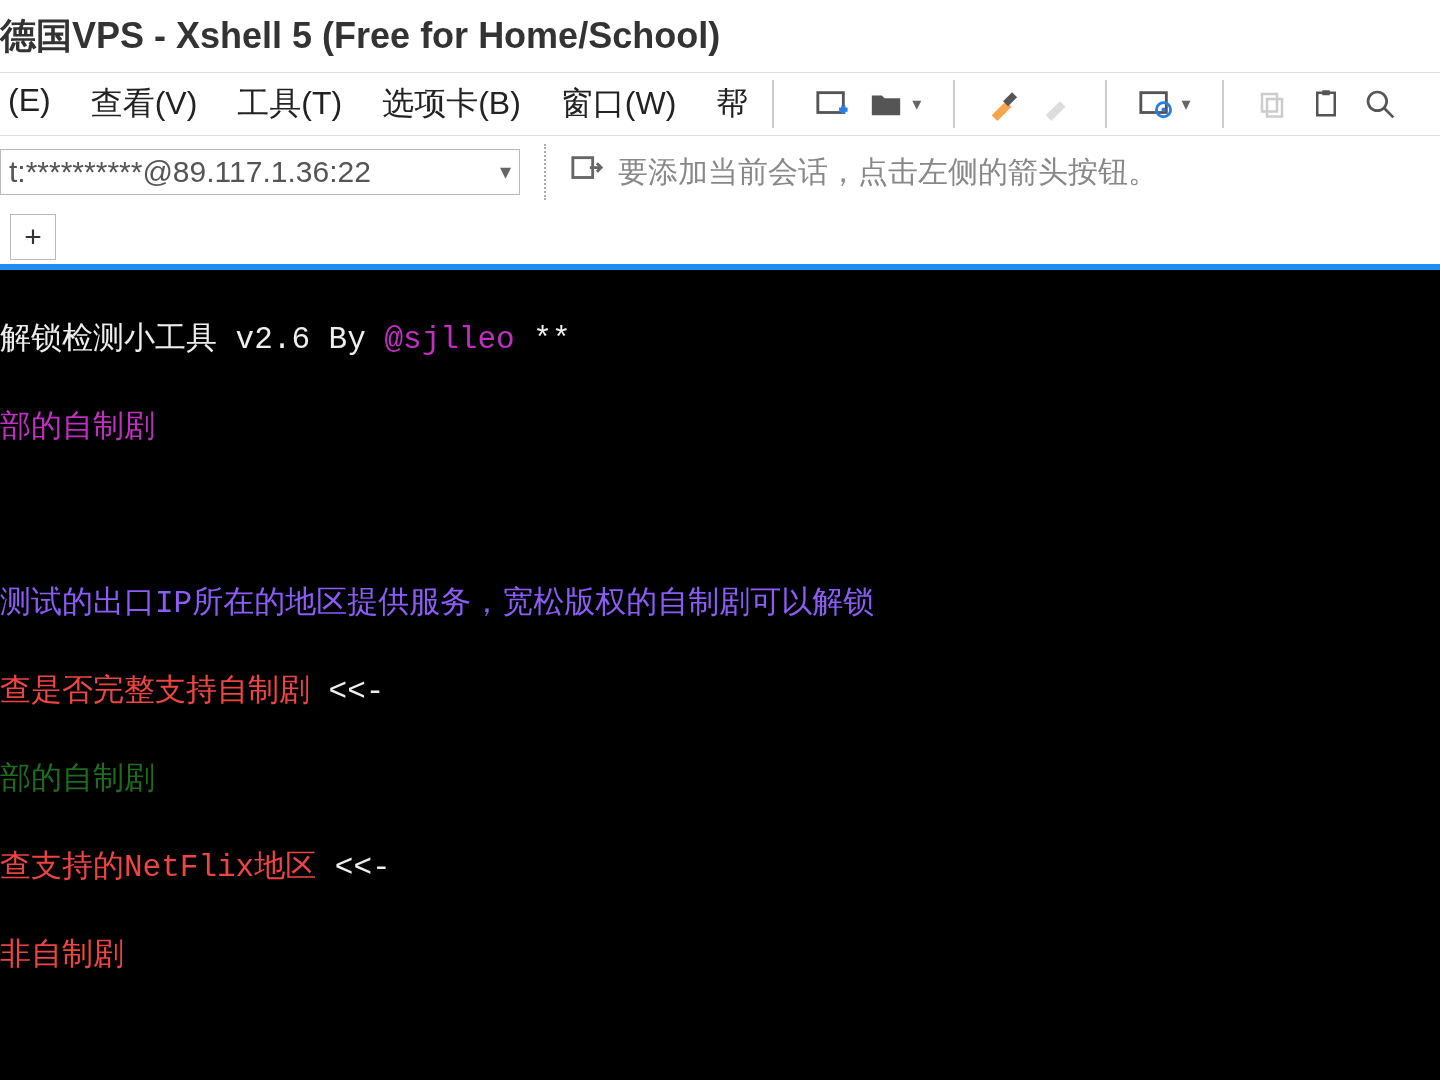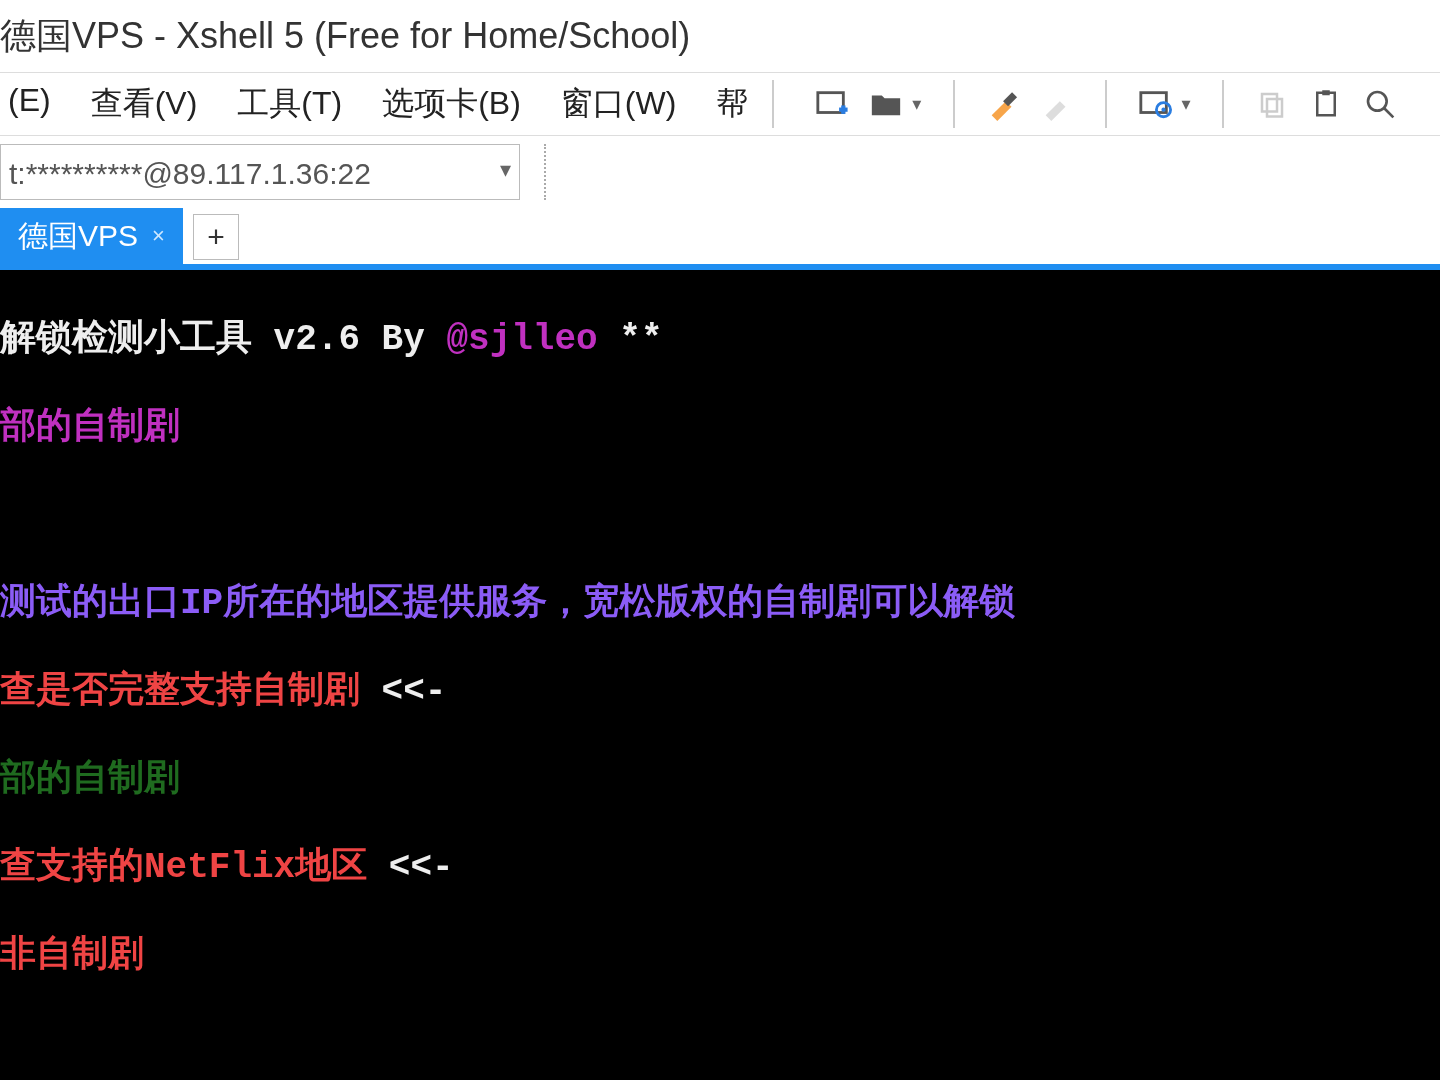--- a/index.html
+++ b/index.html
@@ -15,21 +15,21 @@
 .title-bar {
   height: 72px;
   display: flex;
   align-items: center;
   padding-left: 0;
   background: #fff;
 }
 .title-bar .title {
   font-size: 36px;
   color: #333;
-  font-weight: 400;
+  font-weight: 700;
 }
 
 
 .menu-bar {
   height: 64px;
   display: flex;
   align-items: center;
   background: #fff;
   border-top: 1px solid #ddd;
   border-bottom: 1px solid #ddd;
@@ -71,25 +71,25 @@
 
 .session-row {
   height: 72px;
   display: flex;
   align-items: center;
   background: #fff;
   padding: 6px 0;
 }
 .addr-combo {
   display: flex;
-  align-items: flex-start;
+  align-items: center;
   border: 1px solid #bbb;
-  height: 56px;
+  height: 46px;
   width: 520px;
-  padding: 12px 8px;
+  padding: 0 8px;
   font-size: 30px;
   color: #555;
 }
 .addr-combo .caret {
   margin-left: auto;
   font-size: 22px;
   color: #666;
 }
 .vsep {
   width: 2px;
@@ -138,26 +138,25 @@
   display: flex; align-items: center; justify-content: center;
   font-size: 30px; color: #333;
   background: #fff;
 }
 
 
 .terminal {
   background: #000;
   color: #eee;
   font-family: "NSimSun", "Consolas", "Courier New", monospace;
-  font-size: 36px;
+  font-size: 31px;
   line-height: 44px;
   height: calc(1080px - 72px - 64px - 72px - 62px);
   padding: 4px 0 0 0;
   white-space: pre;
-  font-weight: bold;
 }
 .terminal .line { white-space: pre; }
 
 .c-white { color: #eee; }
 .c-mag   { color: #c030c0; }
 .c-green { color: #8b5cf6; margin-top: 38px; }
 .c-red   { color: #ef4444; }
 .c-dkgrn { color: #1f6b1f; }
 @keyframes blink { 50% { opacity: 0.15; } }
 </style>
@@ -234,27 +233,30 @@
       </span>
   </div>
 </div>
 
 <div class="session-row">
   <div class="addr-combo">
     <span>t:**********@89.117.1.36:22</span>
     <span class="caret">▾</span>
   </div>
   <div class="vsep"></div>
+  <div class="hint-area">
+    <span class="hint-icon"><svg width="34" height="34" viewBox="0 0 24 24">
+          <rect x="2" y="4" width="14" height="14" fill="none" stroke="#666" stroke-width="2"></rect>
+          <path d="M14 11 L22 11 M19 8 L22 11 L19 14" fill="none" stroke="#666" stroke-width="2"></path>
+        </svg></span>
+    <span>要添加当前会话，点击左侧的箭头按钮。</span>
+  </div>
 </div>
 
 <div class="tab-strip">
-  <div class="tab active">
-    <span>德国VPS</span>
-    <span class="tab-close">×</span>
-  </div>
   <div class="tab-add">+</div>
 </div>
 
 <div class="terminal">
 <div class="line"><span class="c-white">解锁检测小工具 v2.6 By </span><span class="c-mag">@sjlleo</span><span class="c-white"> **</span></div>
 <div class="line"><span class="c-mag">部的自制剧</span></div>
 <div class="line">&nbsp;</div>
 <div class="line"><span class="c-green">测试的出口IP所在的地区提供服务，宽松版权的自制剧可以解锁</span></div>
 <div class="line"><span class="c-red">查是否完整支持自制剧 </span><span class="c-white">&lt;&lt;-</span></div>
 <div class="line"><span class="c-dkgrn">部的自制剧</span></div>

